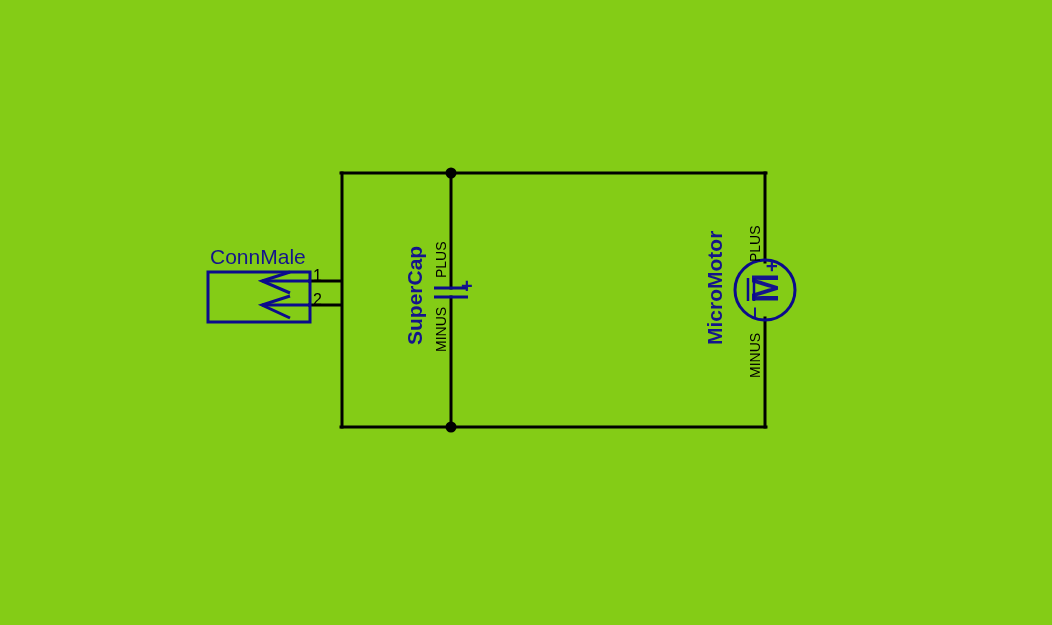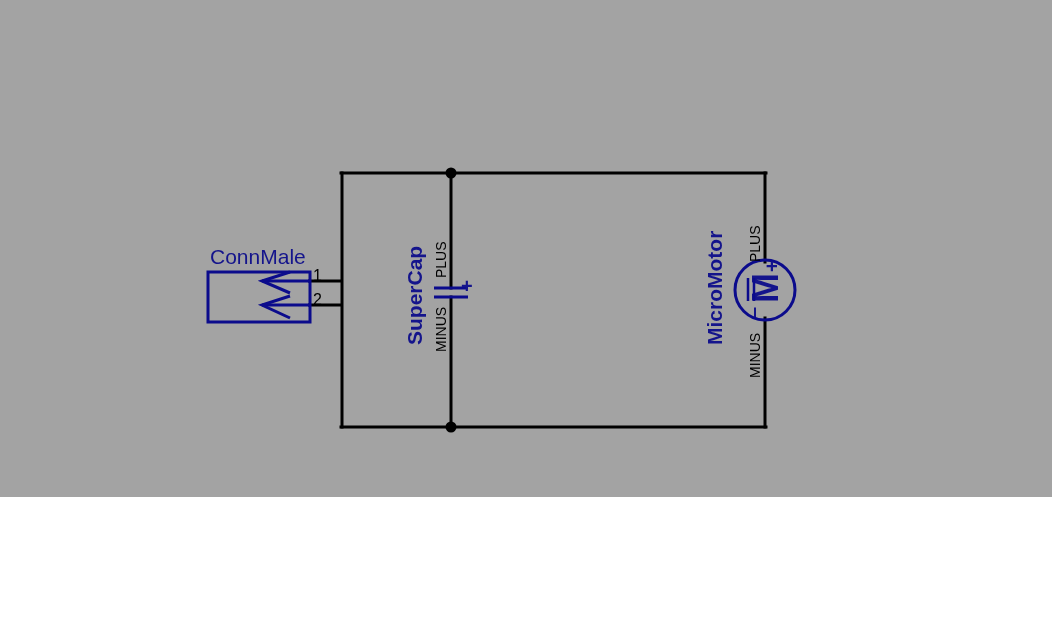--- a/index.html
+++ b/index.html
@@ -7,22 +7,22 @@
     margin: 0;
     padding: 0;
     background: #ffffff;
   }
   body {
     font-family: "Liberation Sans", sans-serif;
   }
   #schematic-root {
     position: relative;
     width: 1052px;
-    height: 497px;
-    background: #a3a3a3;
+    height: 625px;
+    background: #84cc16;
     overflow: hidden;
     text-align: center;
   }
   #schematic-svg {
     position: absolute;
     left: 0;
     top: 0;
     width: 1052px;
     height: 625px;
     display: block;

